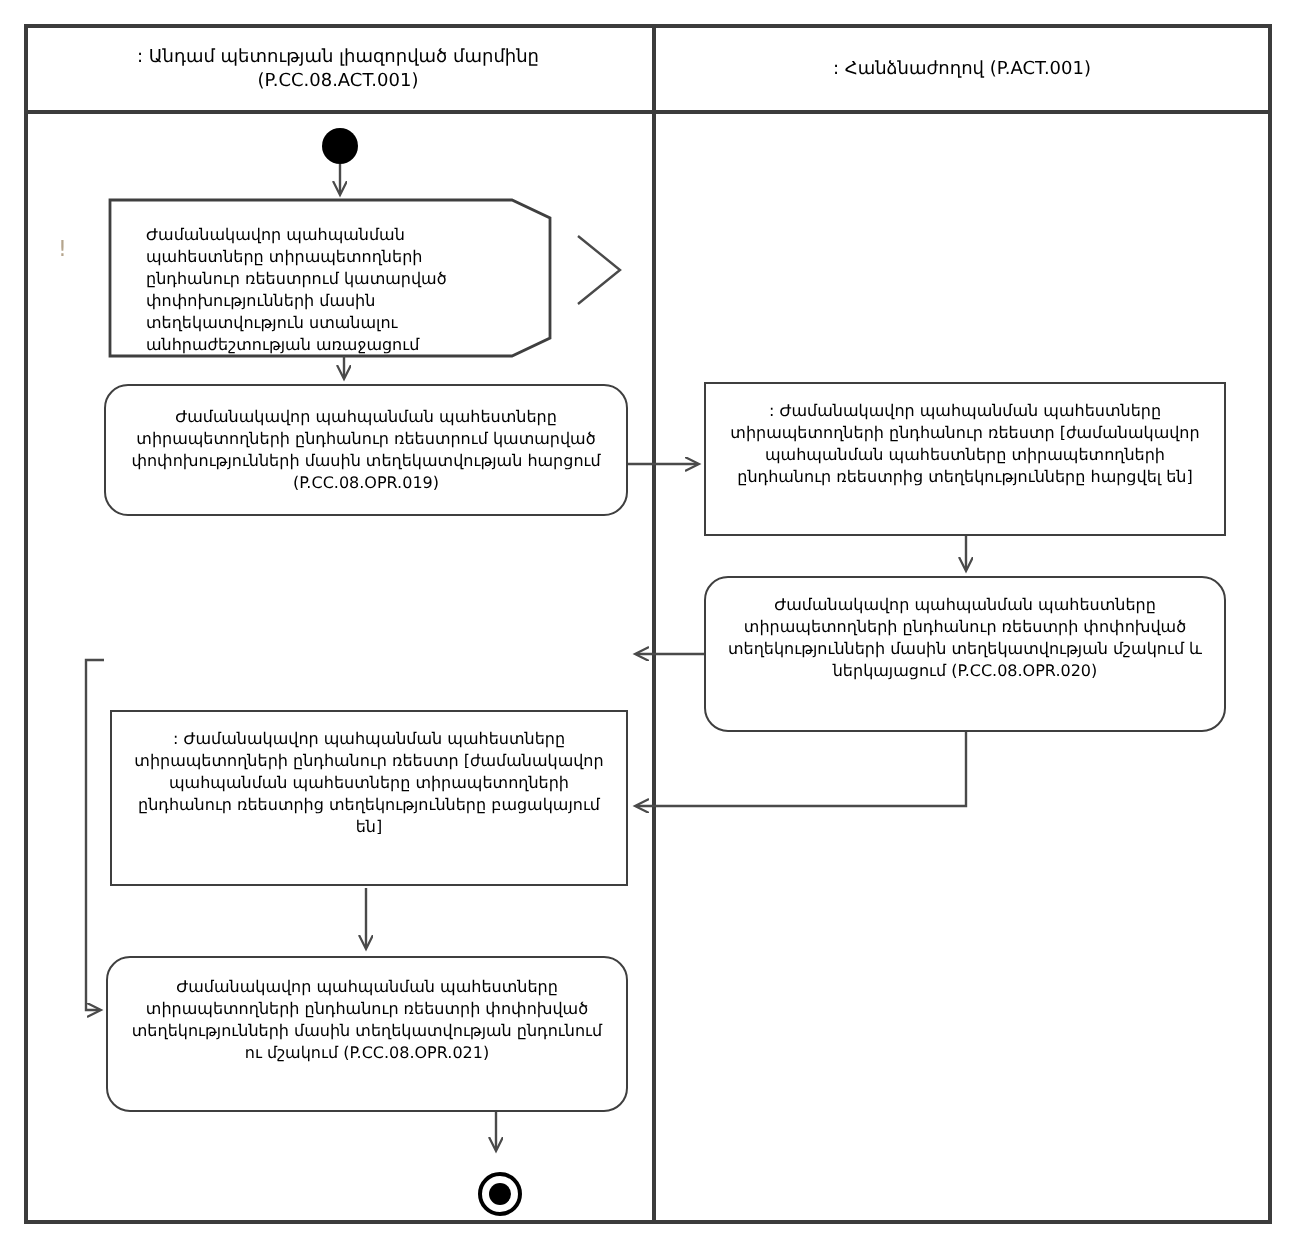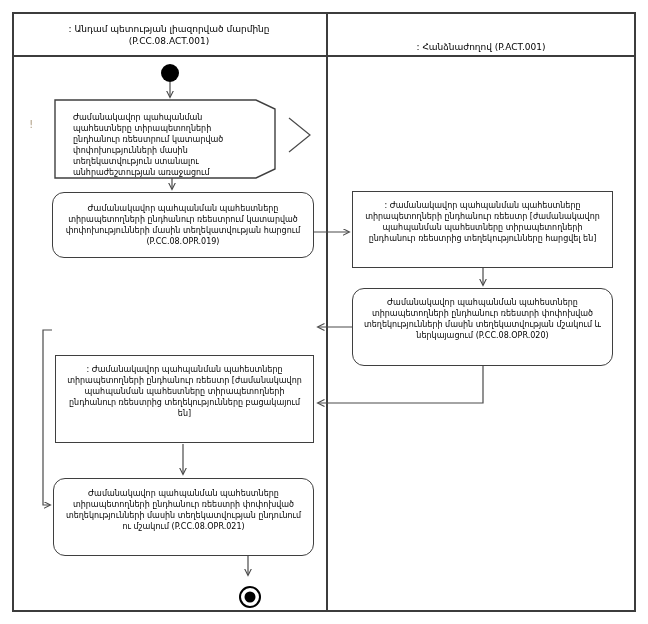--- a/index.html
+++ b/index.html
@@ -11,21 +11,21 @@
   .abs{position:absolute;box-sizing:border-box;}
   
   .frame{left:12px;top:12px;width:624px;height:600px;border:2px solid #3c3c3c;}
   .lane-divider{left:326px;top:12px;width:2px;height:600px;background:#3c3c3c;}
   .header-strip{left:12px;top:12px;width:624px;height:45px;border-bottom:2px solid #3c3c3c;}
   .lane-title{
     display:flex;flex-direction:column;align-items:center;justify-content:center;
     font-size:9px;line-height:12px;text-align:center;
   }
   .lane-title.left{left:14px;top:14px;width:310px;height:41px;}
-  .lane-title.right{left:329px;top:14px;width:304px;height:41px;margin-top:12px;}
+  .lane-title.right{left:329px;top:14px;width:304px;height:41px;}
   
   .node{
     border:1.4px solid #3f3f3f;background:#ffffff;
     font-size:8px;line-height:11px;text-align:center;
     display:flex;justify-content:center;
     padding:5px 8px;
   }
   .rounded{border-radius:12px;}
   .v-center{align-items:center;}
   .v-top{align-items:flex-start;}

